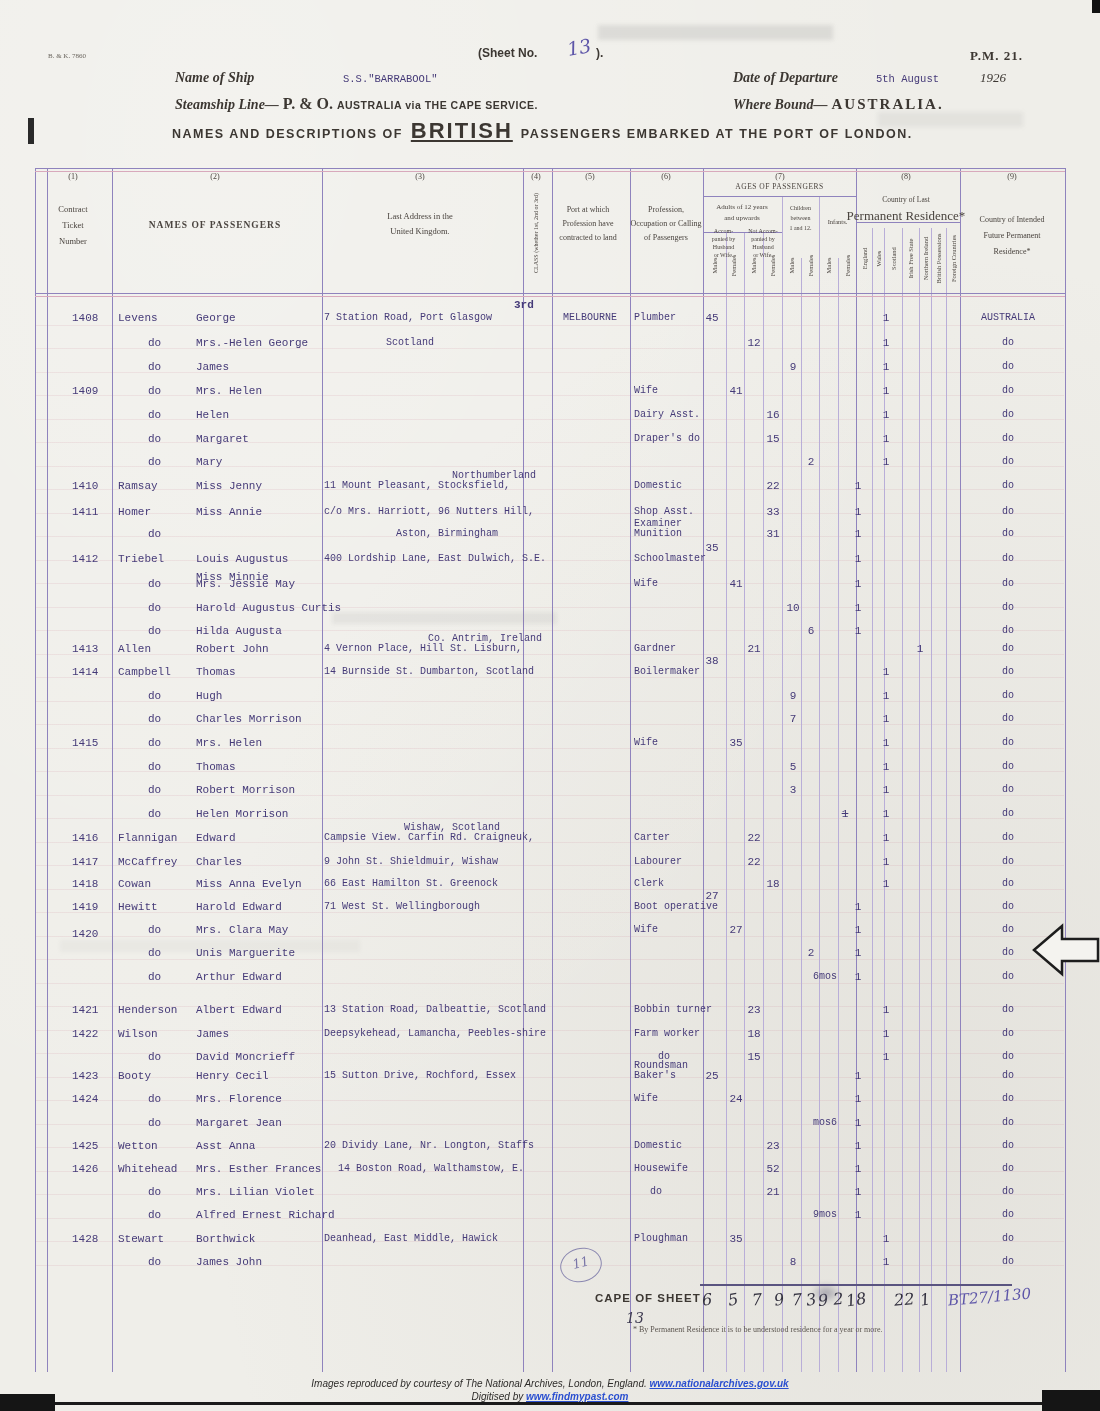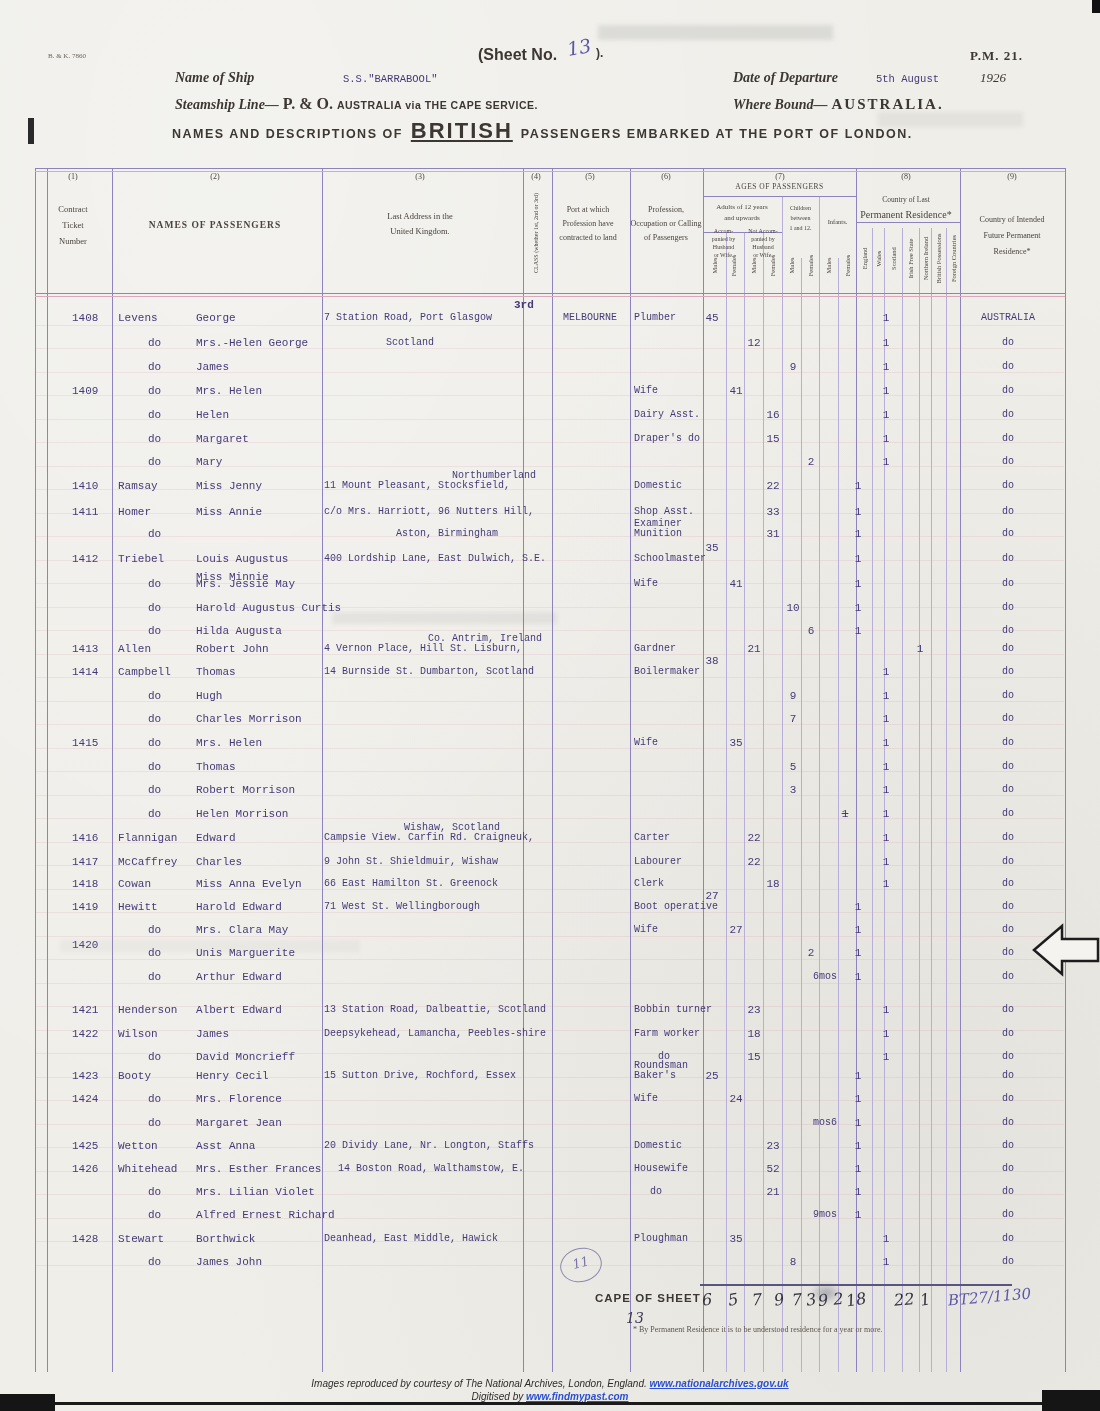--- a/index.html
+++ b/index.html
@@ -34,21 +34,21 @@
 </style>
 </head>
 <body>
 
 <div id="page">
 
   <div class="ruling"></div>
 
   <div class="abs" style="left:48px;top:52px;font-size:7px;color:#6b665f;">B. &amp; K. 7860</div>
 
-  <div class="abs sans b" style="left:478px;top:46px;font-size:16px;">(Sheet No.</div>
+  <div class="abs sans b" style="left:478px;top:46px;font-size:12px;">(Sheet No.</div>
   <div class="abs hand" style="left:567px;top:36px;font-size:19px;color:#5d55a8;transform:rotate(-10deg);">13</div>
   <div class="abs sans b" style="left:596px;top:46px;font-size:12px;">).</div>
   <div class="abs b" style="left:970px;top:48px;font-size:13px;letter-spacing:1px;">P.M. 21.</div>
 
   <div class="abs it b" style="left:175px;top:70px;font-size:14px;">Name of Ship</div>
   <div class="abs typed" style="left:343px;top:74px;font-size:10.5px;">S.S."BARRABOOL"</div>
   <div class="abs it b" style="left:733px;top:70px;font-size:14px;">Date of Departure</div>
   <div class="abs typed" style="left:876px;top:74px;font-size:10.5px;">5th August</div>
   <div class="abs" style="left:980px;top:70px;font-size:13px;font-style:italic;">1926</div>
 
@@ -142,21 +142,21 @@
       <div class="abs ctr" style="left: 819px; top: 218px; width: 37px; font-size: 6.5px; color: rgb(74, 68, 63);">Infants.</div>
       <div class="abs vert" style="left: 689px; top: 262px; width: 50px; text-align: center;">Males</div>
       <div class="abs vert" style="left: 708px; top: 262px; width: 50px; text-align: center;">Females</div>
       <div class="abs vert" style="left: 728px; top: 262px; width: 50px; text-align: center;">Males</div>
       <div class="abs vert" style="left: 747px; top: 262px; width: 50px; text-align: center;">Females</div>
       <div class="abs vert" style="left: 766px; top: 262px; width: 50px; text-align: center;">Males</div>
       <div class="abs vert" style="left: 785px; top: 262px; width: 50px; text-align: center;">Females</div>
       <div class="abs vert" style="left: 803px; top: 262px; width: 50px; text-align: center;">Males</div>
       <div class="abs vert" style="left: 822px; top: 262px; width: 50px; text-align: center;">Females</div>
       <div class="abs hdr-small ctr" style="left: 816px; top: 196px; width: 180px; font-size: 7.5px;">Country of Last</div>
-      <div class="abs hdr-small ctr" style="left: 816px; top: 209px; width: 180px; font-size: 10px;">Permanent Residence*</div>
+      <div class="abs hdr-small ctr" style="left: 816px; top: 209px; width: 180px; font-size: 13px;">Permanent Residence*</div>
       <div class="abs vert" style="left: 829px; top: 255px; width: 70px; text-align: center;">England</div>
       <div class="abs vert" style="left: 843px; top: 255px; width: 70px; text-align: center;">Wales</div>
       <div class="abs vert" style="left: 858px; top: 255px; width: 70px; text-align: center;">Scotland</div>
       <div class="abs vert" style="left: 875px; top: 255px; width: 70px; text-align: center;">Irish Free State</div>
       <div class="abs vert" style="left: 890px; top: 255px; width: 70px; text-align: center;">Northern Ireland</div>
       <div class="abs vert" style="left: 903px; top: 255px; width: 70px; text-align: center;">British Possessions</div>
       <div class="abs vert" style="left: 918px; top: 255px; width: 70px; text-align: center;">Foreign Countries</div>
       <div class="abs hdr-small ctr" style="left: 922px; top: 215px; width: 180px; font-size: 8px;">Country of Intended</div>
       <div class="abs hdr-small ctr" style="left: 922px; top: 231px; width: 180px; font-size: 8px;">Future Permanent</div>
       <div class="abs hdr-small ctr" style="left: 922px; top: 247px; width: 180px; font-size: 8px;">Residence*</div>
@@ -386,21 +386,21 @@
         <span class="typed" style="left: 72px; top: 0px;">1419</span>
         <span class="typed" style="left: 118px; top: 0px;">Hewitt</span>
         <span class="typed" style="left: 196px; top: 0px;">Harold Edward</span>
         <span class="typed sm" style="left: 324px; top: 0px;">71 West St. Wellingborough</span>
         <span class="typed sm" style="left: 634px; top: 0px;">Boot operative</span>
         <span class="typed age-raised" style="left: 700px; top: 0px; width: 24px; text-align: center;">27</span>
         <span class="typed" style="left: 851px; top: 0px; width: 14px; text-align: center;">1</span>
         <span class="typed sm" style="left: 960px; top: 0px; width: 96px; text-align: center;">do</span>
       </div>
       <div class="row abs" style="left: 0px; top: 925px; width: 1100px; height: 23px;">
-        <span class="typed" style="left: 72px; top: 15px; text-align: right;">1420</span>
+        <span class="typed" style="left: 72px; top: 4px; text-align: right;">1420</span>
         <span class="typed" style="left: 148px; top: 0px;">do</span>
         <span class="typed" style="left: 196px; top: 0px;">Mrs. Clara May</span>
         <span class="typed sm" style="left: 634px; top: 0px;">Wife</span>
         <span class="typed" style="left: 724px; top: 0px; width: 24px; text-align: center;">27</span>
         <span class="typed" style="left: 851px; top: 0px; width: 14px; text-align: center;">1</span>
         <span class="typed sm" style="left: 960px; top: 0px; width: 96px; text-align: center;">do</span>
       </div>
       <div class="row abs" style="left: 0px; top: 948px; width: 1100px; height: 23px;">
         <span class="typed" style="left: 148px; top: 0px;">do</span>
         <span class="typed" style="left: 196px; top: 0px;">Unis Marguerite</span>

